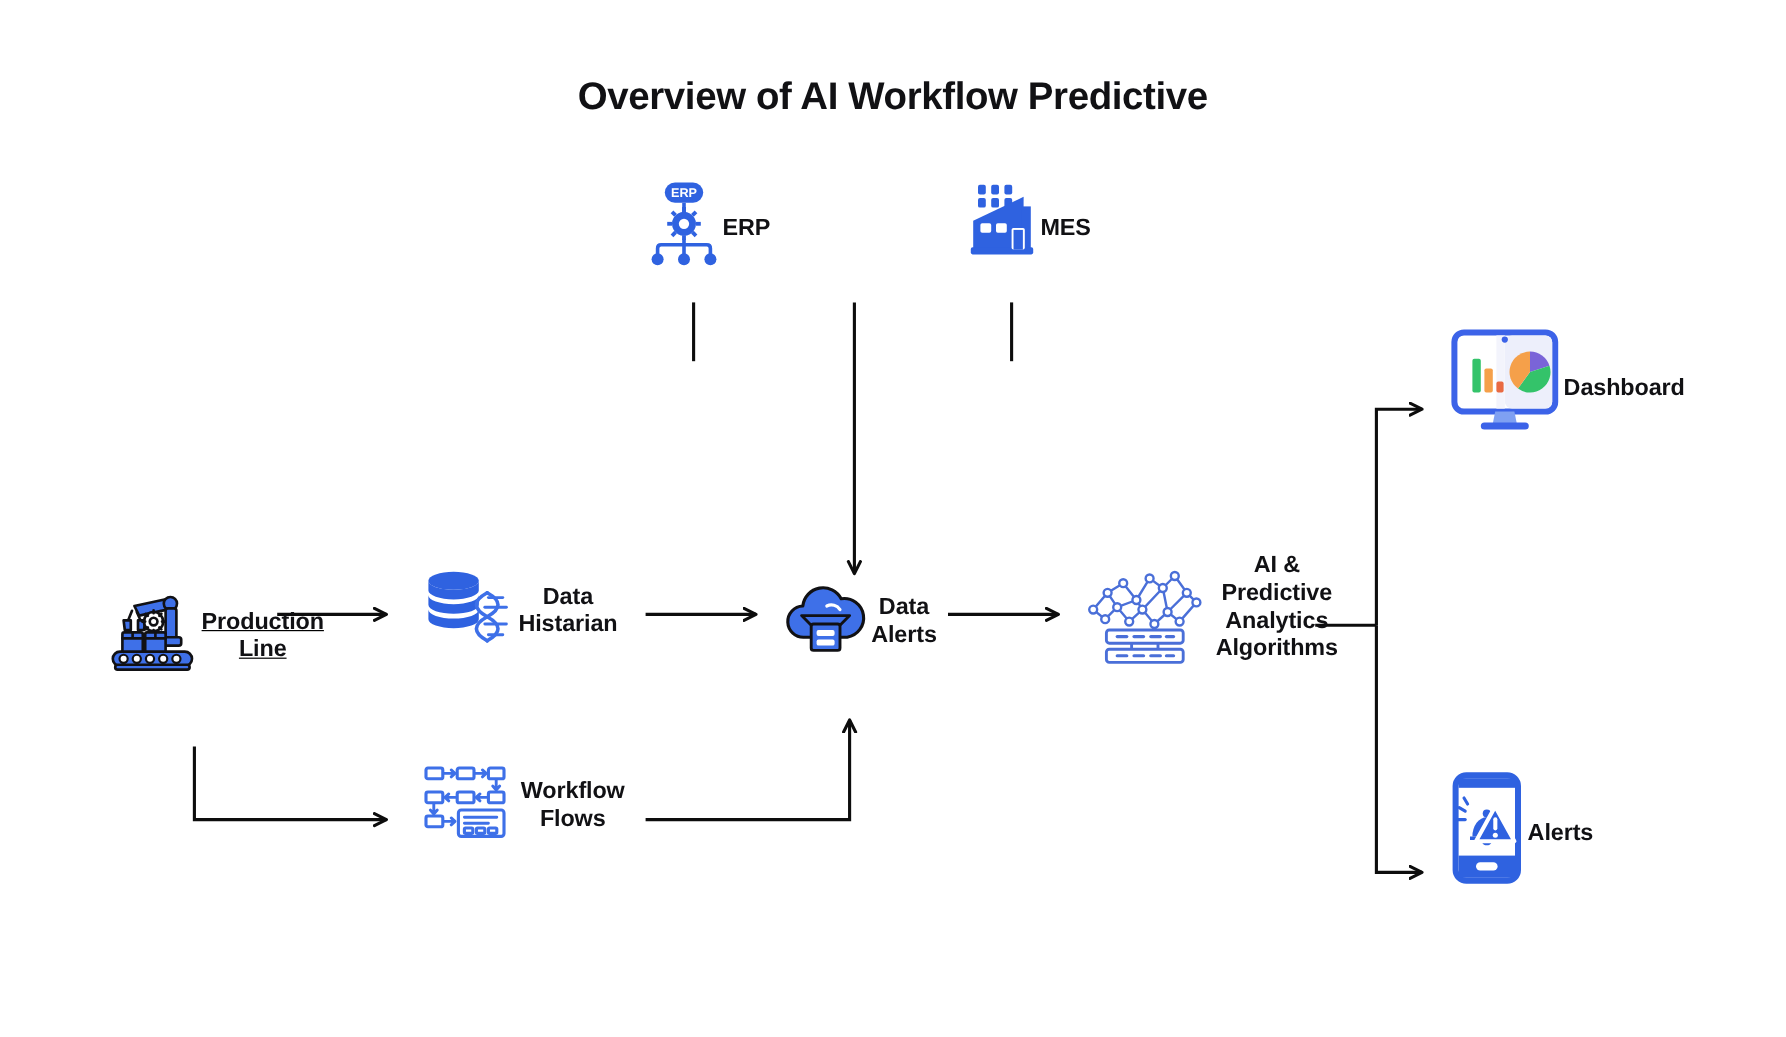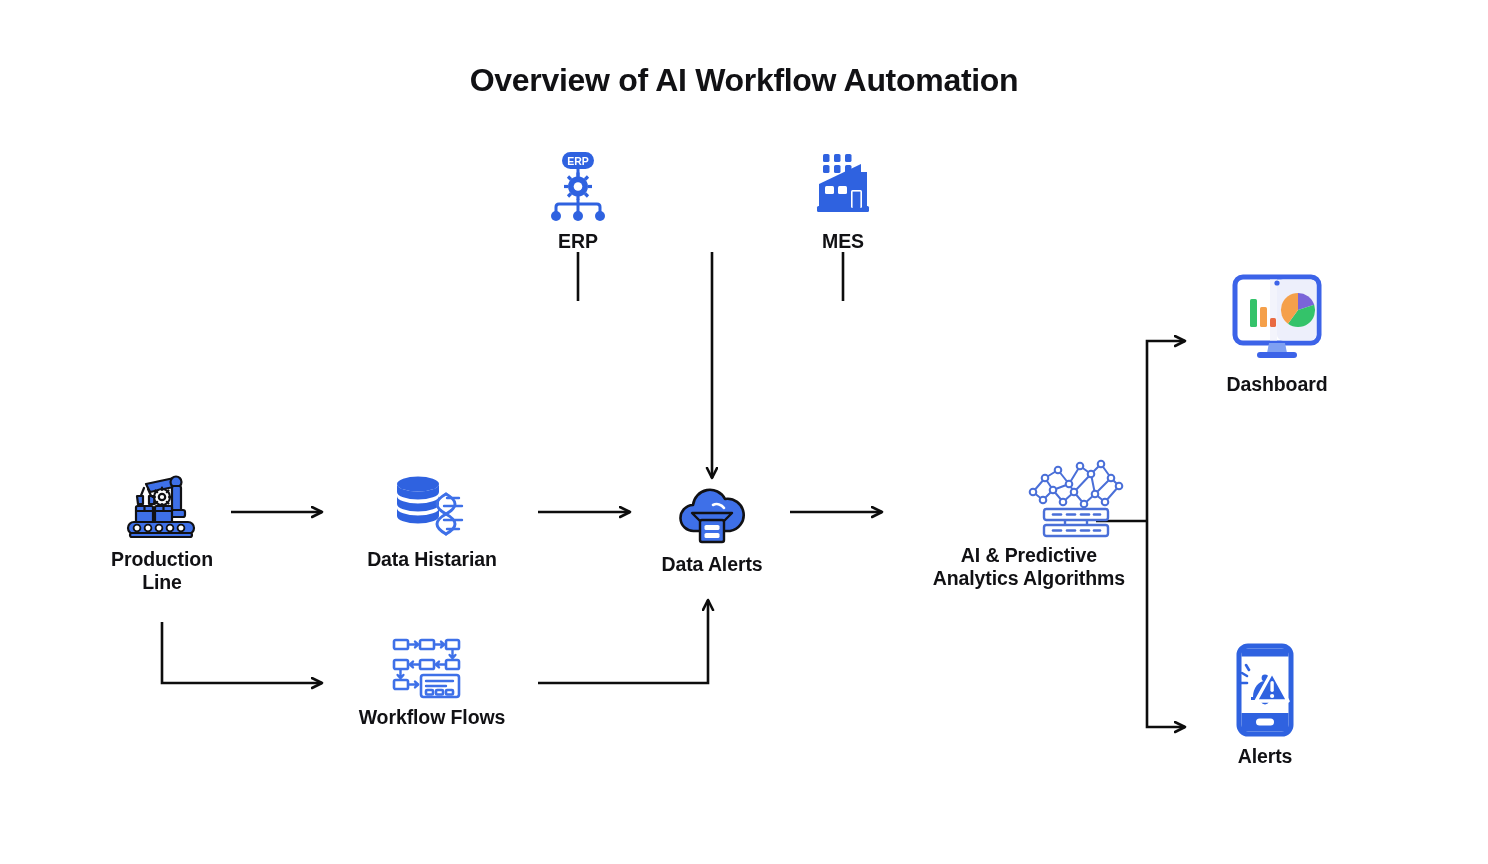--- a/index.html
+++ b/index.html
@@ -26,21 +26,20 @@
     width: 1488px;
     text-align: center;
     font-size: 32px;
     font-weight: 700;
     letter-spacing: -0.3px;
     color: #111114;
   }
   .node {
     position: absolute;
     display: flex;
-    flex-direction: column;
     align-items: center;
   }
   .node-icon {
     display: block;
   }
   .node-label {
     margin-top: 8px;
     font-size: 19.5px;
     font-weight: 700;
     color: #111114;
@@ -53,21 +52,21 @@
     position: absolute;
     pointer-events: none;
   }
   svg { display: block; overflow: visible; }
 </style>
 </head>
 <body>
 
 <div id="canvas">
 
-  <div id="diagram-title">Overview of AI Workflow Automation</div>
+  <div id="diagram-title">Overview of AI Workflow Predictive</div>
 
   <div class="connector" style="left:0;top:0;width:1488px;height:864px;">
     <svg width="1488" height="864" viewBox="0 0 1488 864">
       <defs>
         <marker id="ah" markerWidth="14" markerHeight="14" refX="11" refY="6" orient="auto" markerUnits="userSpaceOnUse">
           <path d="M1 1 L11 6 L1 11" fill="none" stroke="#0D0D0D" stroke-width="2.6" stroke-linecap="round" stroke-linejoin="round"></path>
         </marker>
       </defs>
       <g stroke="#0D0D0D" stroke-width="2.6" fill="none" stroke-linecap="butt">
 
@@ -144,21 +143,21 @@
           <rect x="14" y="36" width="9" height="8" rx="1.5"></rect>
           <rect x="27" y="36" width="9" height="8" rx="1.5"></rect>
         </g>
         <rect x="40" y="40" width="11" height="18" rx="1.5" fill="#FFFFFF"></rect>
         <rect x="41.6" y="41.6" width="7.8" height="16.4" fill="#2F62E0"></rect>
       </svg>
     </span>
     <span class="node-label">MES</span>
   </div>
 
-  <div class="node" style="left:88px;top:470px;width:148px;">
+  <div class="node" style="left:88px;top:491px;width:148px;text-decoration:underline;">
     <span class="node-icon">
       <svg width="80" height="70" viewBox="0 0 80 70">
         <g stroke="#111114" stroke-width="2.2" stroke-linejoin="round" stroke-linecap="round">
 
           <path d="M24 14 L52 8 L56 16 L28 22 Z" fill="#3E70E8"></path>
           <circle cx="54" cy="12" r="5.5" fill="#3E70E8"></circle>
           <rect x="50" y="16" width="9" height="26" rx="2" fill="#3E70E8"></rect>
           <rect x="45" y="40" width="18" height="7" rx="2" fill="#3E70E8"></rect>
 
           <path d="M22 18 L18 28 M26 19 L30 28" fill="none"></path>

